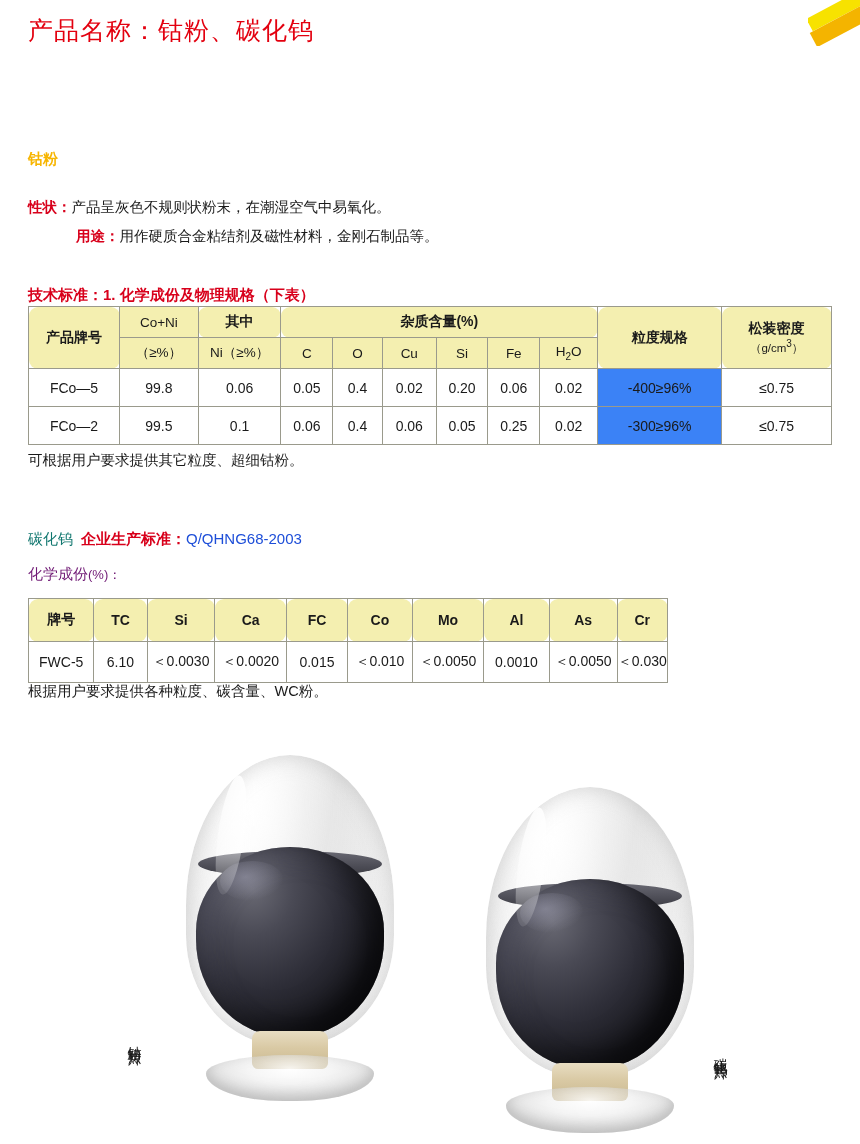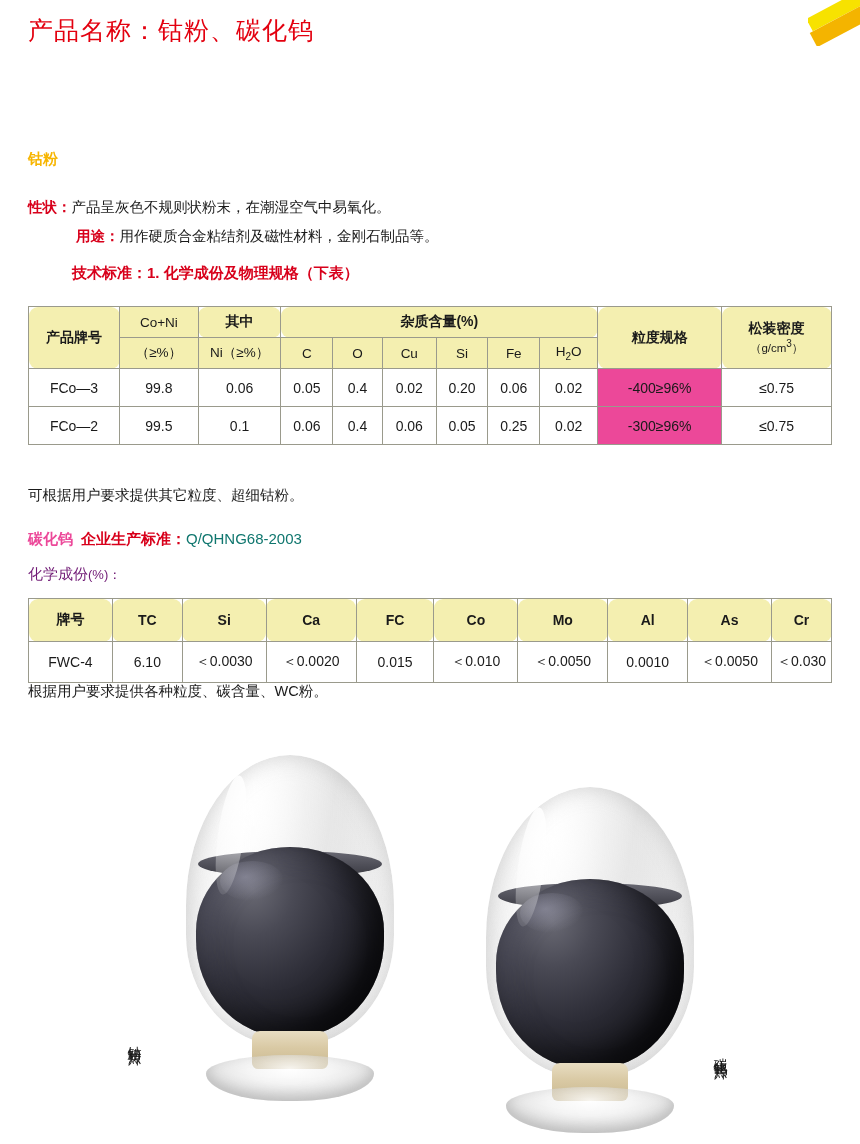--- a/index.html
+++ b/index.html
@@ -104,21 +104,21 @@
     background: #f4efb0;
     font-weight: normal;
     font-size: 13.5px;
   }
   .body-cell {
     background: #ffffff;
     height: 37px;
     font-size: 14px;
   }
   .tint-cell {
-    background: #ec4899;
+    background: #3b82f6;
   }
   .sub {
     font-size: 10px;
     vertical-align: sub;
   }
   .sup {
     font-size: 10px;
     vertical-align: super;
   }
 
@@ -130,31 +130,31 @@
     color: #1a1a1a;
   }
 
   
   .wc-head {
     position: absolute;
     white-space: nowrap;
     font-size: 15px;
   }
   .wc-head .wc-name {
-    color: #ec4899;
-    font-weight: bold;
+    color: #0f766e;
+    font-weight: normal;
     text-align: right;
   }
   .wc-head .wc-std-lbl {
     color: #d8001b;
     font-weight: bold;
     margin-left: 8px;
   }
   .wc-head .wc-std-val {
-    color: #0f766e;
+    color: #1d4ed8;
     font-weight: normal;
   }
   .chem-title {
     position: absolute;
     font-size: 15px;
     font-weight: normal;
     color: #701a75;
     white-space: nowrap;
   }
   .chem-title .small {
@@ -269,21 +269,21 @@
 <div class="sec-heading" style="left:28px; top:150px;">钴粉</div>
 
 <div class="prop-line" style="left:28px; top:198px;">
   <span class="lbl">性状：</span><span>产品呈灰色不规则状粉末，在潮湿空气中易氧化。</span>
 </div>
 
 <div class="prop-line" style="left:28px; top:227px;margin-left:48px;">
   <span class="lbl">用途：</span><span>用作硬质合金粘结剂及磁性材料，金刚石制品等。</span>
 </div>
 
-<div class="tech-std" style="left:28px; top:264px;margin-left:44px;">技术标准：1. 化学成份及物理规格（下表）</div>
+<div class="tech-std" style="left:28px; top:286px;">技术标准：1. 化学成份及物理规格（下表）</div>
 
 <table style="left:28px; top:306px; width:804px;">
   <colgroup>
     <col style="width:88px">
     <col style="width:76px">
     <col style="width:80px">
     <col style="width:50px">
     <col style="width:48px">
     <col style="width:52px">
     <col style="width:50px">
@@ -310,21 +310,21 @@
       <th class="hdr-plain">C</th>
       <th class="hdr-plain">O</th>
       <th class="hdr-plain">Cu</th>
       <th class="hdr-plain">Si</th>
       <th class="hdr-plain">Fe</th>
       <th class="hdr-plain">H<span class="sub">2</span>O</th>
     </tr>
   </thead>
   <tbody>
     <tr>
-      <td class="body-cell">FCo—3</td>
+      <td class="body-cell">FCo—5</td>
       <td class="body-cell">99.8</td>
       <td class="body-cell">0.06</td>
       <td class="body-cell">0.05</td>
       <td class="body-cell">0.4</td>
       <td class="body-cell">0.02</td>
       <td class="body-cell">0.20</td>
       <td class="body-cell">0.06</td>
       <td class="body-cell">0.02</td>
       <td class="body-cell tint-cell">-400≥96%</td>
       <td class="body-cell">≤0.75</td>
@@ -338,31 +338,31 @@
       <td class="body-cell">0.06</td>
       <td class="body-cell">0.05</td>
       <td class="body-cell">0.25</td>
       <td class="body-cell">0.02</td>
       <td class="body-cell tint-cell">-300≥96%</td>
       <td class="body-cell">≤0.75</td>
     </tr>
   </tbody>
 </table>
 
-<div class="note" style="left:28px; top:486px;">可根据用户要求提供其它粒度、超细钴粉。</div>
+<div class="note" style="left:28px; top:451px;">可根据用户要求提供其它粒度、超细钴粉。</div>
 
 <div class="wc-head" style="left:28px; top:530px;">
   <span class="wc-name">碳化钨</span><span class="wc-std-lbl">企业生产标准：</span><span class="wc-std-val">Q/QHNG68-2003</span>
 </div>
 
 <div class="chem-title" style="left:28px; top:565px;">
   <span>化学成份</span><span class="small">(%)：</span>
 </div>
 
-<table style="left:28px; top:598px; width:804px;">
+<table style="left:28px; top:598px; width:640px;">
   <colgroup>
     <col style="width:84px">
     <col style="width:70px">
     <col style="width:84px">
     <col style="width:90px">
     <col style="width:78px">
     <col style="width:84px">
     <col style="width:90px">
     <col style="width:80px">
     <col style="width:84px">
@@ -377,21 +377,21 @@
       <th class="hdr-cell">FC</th>
       <th class="hdr-cell">Co</th>
       <th class="hdr-cell">Mo</th>
       <th class="hdr-cell">Al</th>
       <th class="hdr-cell">As</th>
       <th class="hdr-cell">Cr</th>
     </tr>
   </thead>
   <tbody>
     <tr>
-      <td class="body-cell" style="height:40px;">FWC-4</td>
+      <td class="body-cell" style="height:40px;">FWC-5</td>
       <td class="body-cell">6.10</td>
       <td class="body-cell">＜0.0030</td>
       <td class="body-cell">＜0.0020</td>
       <td class="body-cell">0.015</td>
       <td class="body-cell">＜0.010</td>
       <td class="body-cell">＜0.0050</td>
       <td class="body-cell">0.0010</td>
       <td class="body-cell">＜0.0050</td>
       <td class="body-cell">＜0.030</td>
     </tr>

